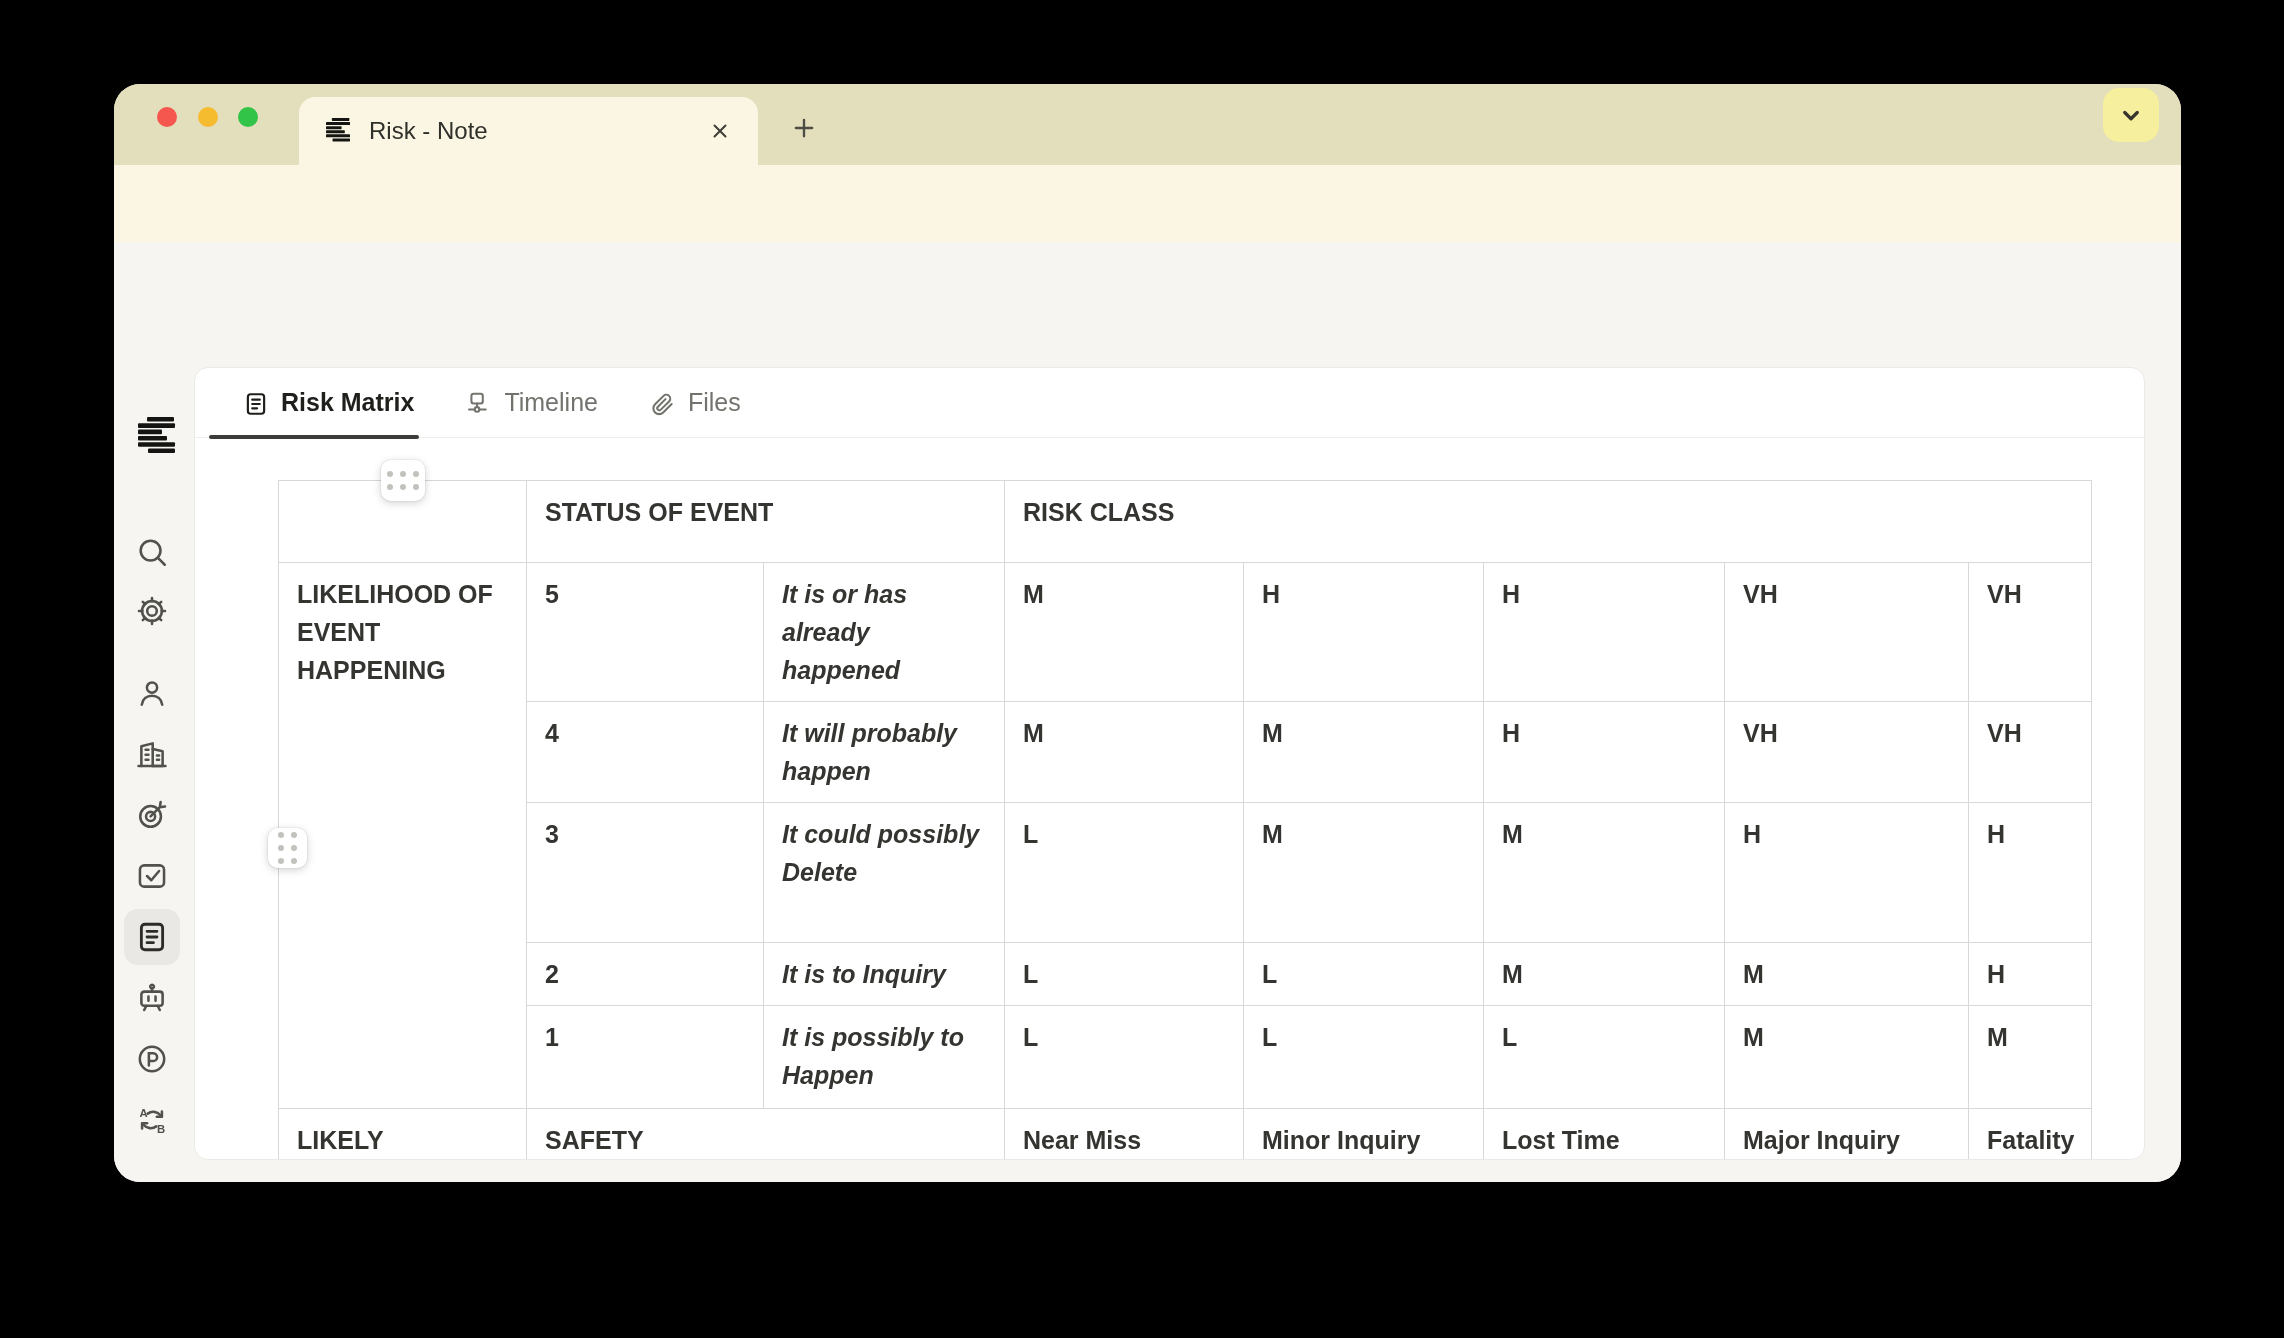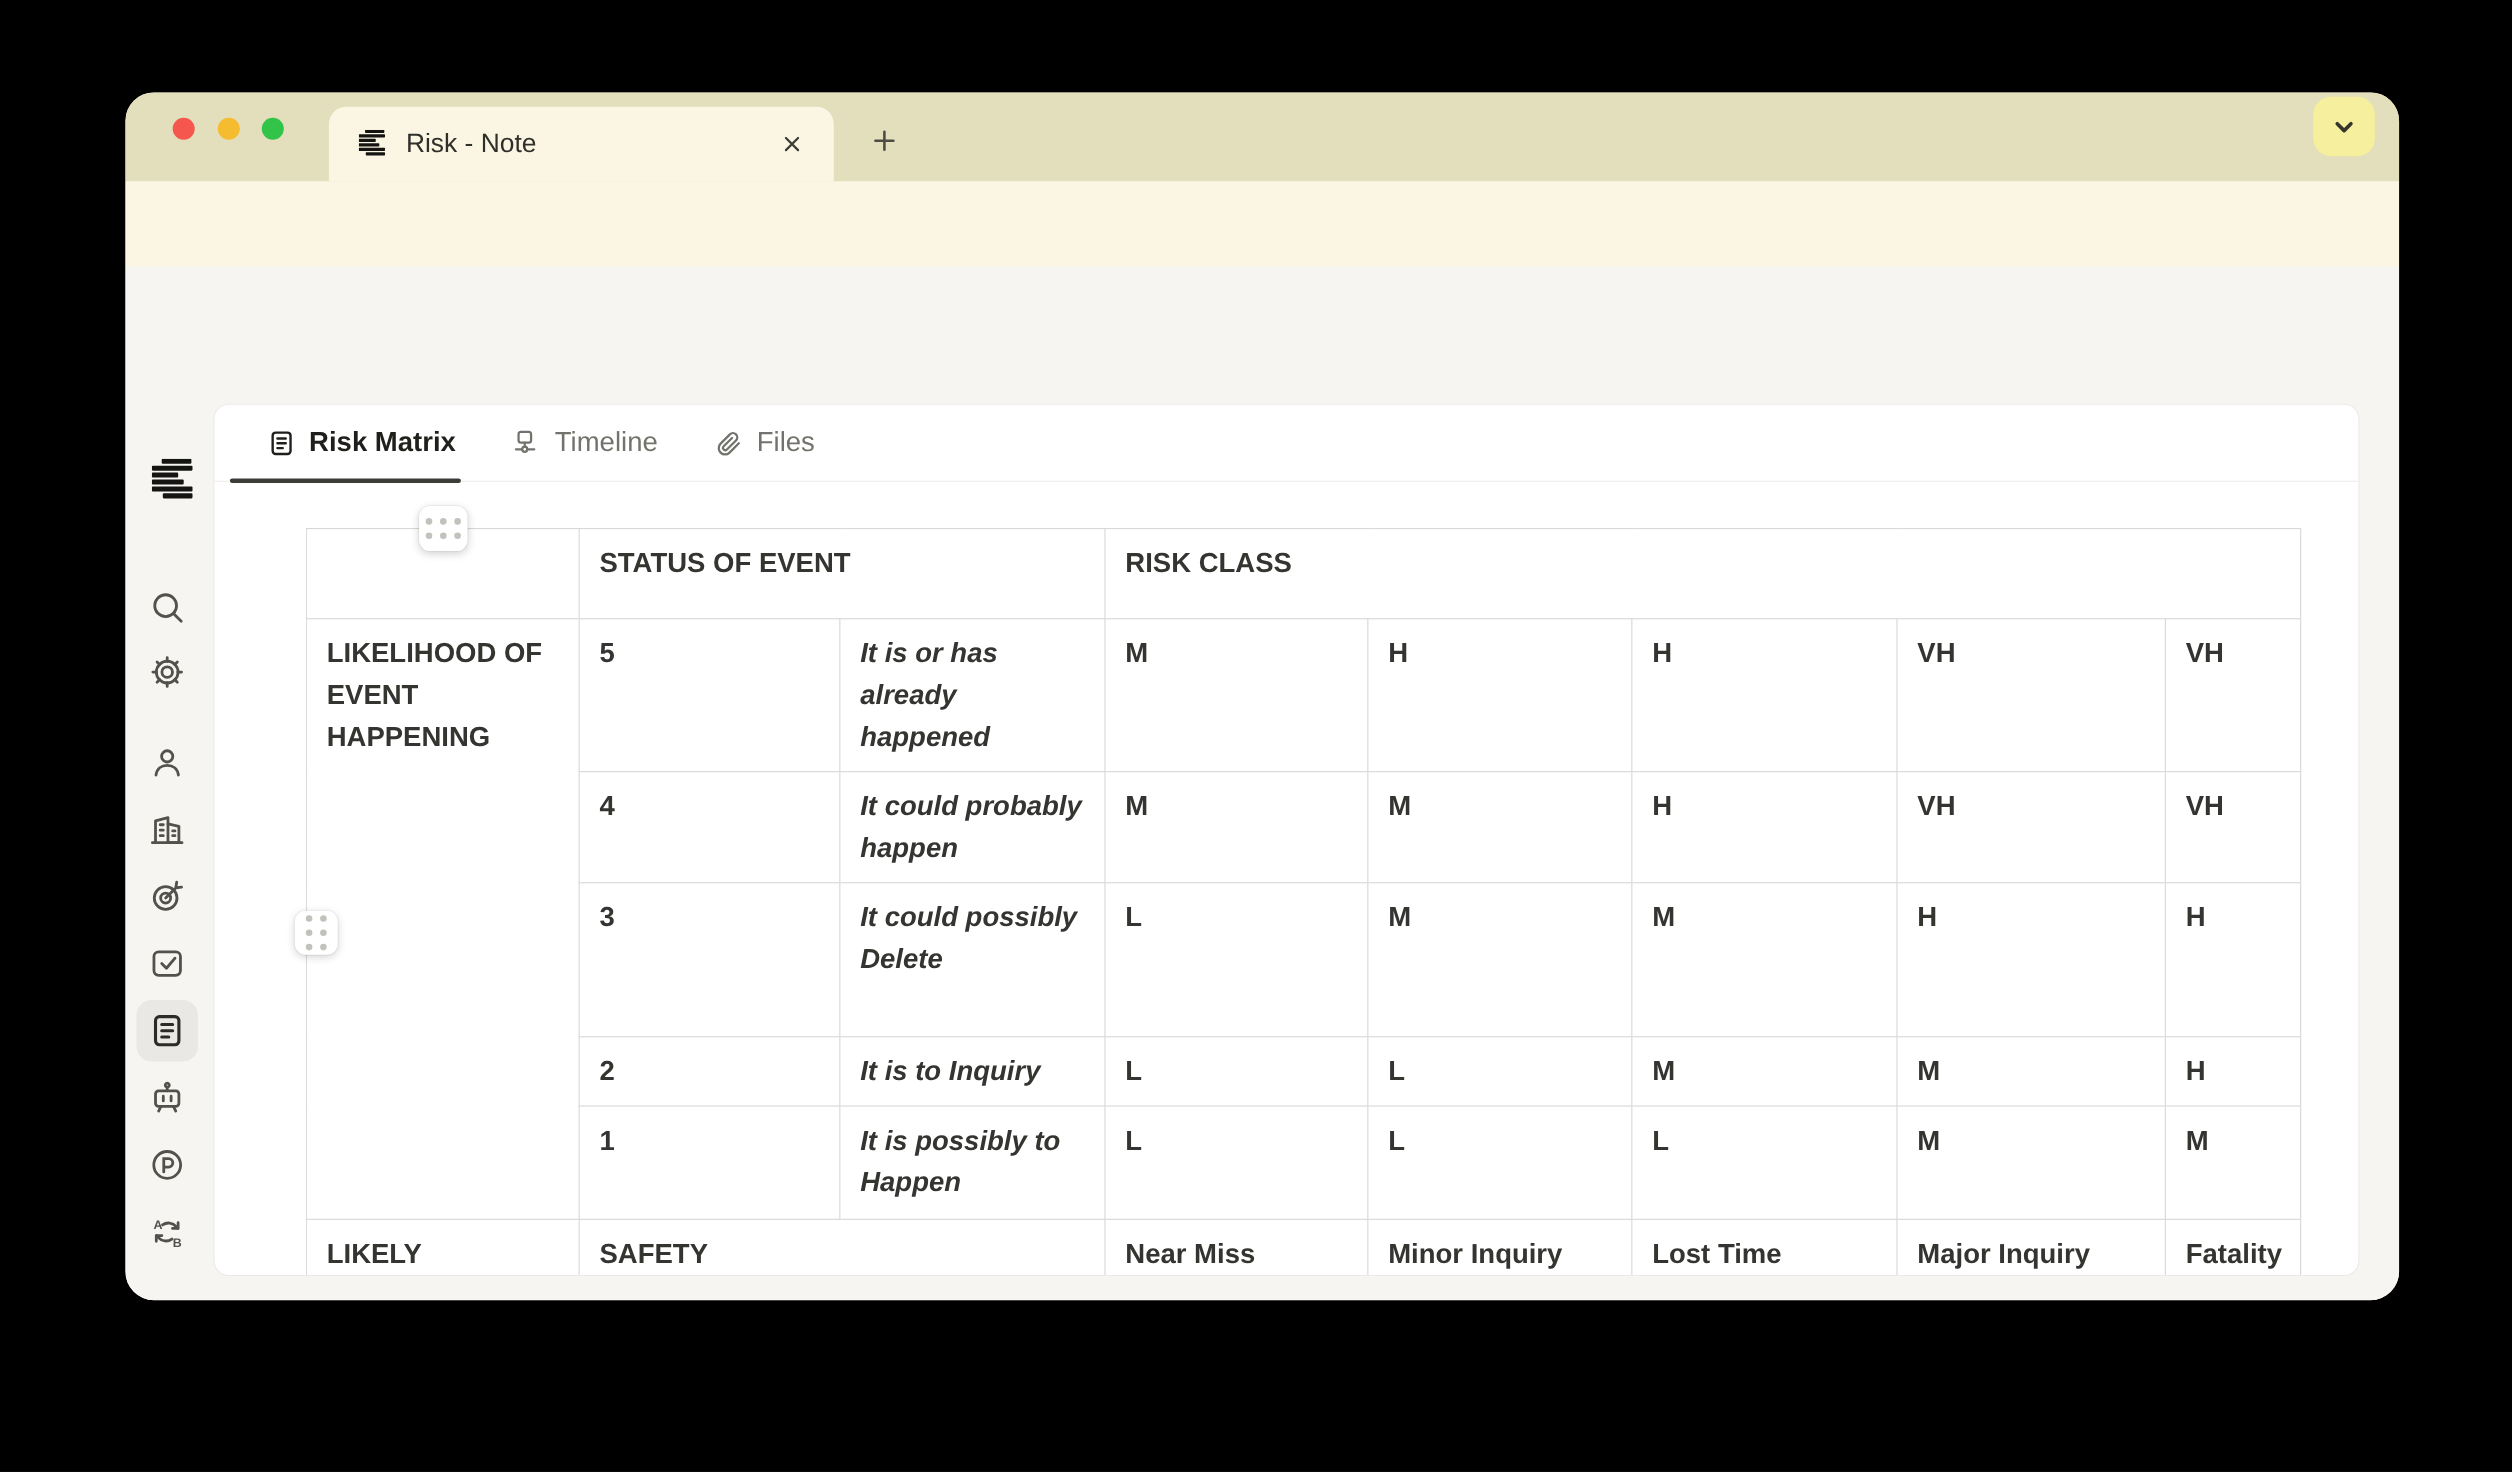--- a/index.html
+++ b/index.html
@@ -22,21 +22,21 @@
   .avatar{width:40px;height:40px;border-radius:50%;margin-left:8px;overflow:hidden;background:#c9d4da;}
   
   .app{position:absolute;left:0;top:158px;width:100%;height:940px;background:#f6f5f2;}
   .crumb{font-size:25px;}
   .hbtn{height:56px;background:#fff;border:1px solid #e4e3df;border-radius:12px;display:flex;align-items:center;justify-content:center;box-sizing:border-box;}
   .hbtn-label{font-size:24px;color:#3f3f3a;}
   .rail{position:absolute;left:0;top:0;width:80px;height:918px;overflow:hidden;}
   .railico{position:absolute;left:21px;width:34px;height:34px;}
   .card{position:absolute;left:80px;top:125px;width:1951px;height:793px;background:#fff;border:1px solid #ebeae6;border-radius:14px;box-sizing:border-box;overflow:hidden;}
   .ctabs{position:absolute;left:0;top:0;width:100%;height:70px;border-bottom:1px solid #eeedea;display:flex;align-items:center;padding-left:48px;gap:52px;box-sizing:border-box;}
-  .ctab{display:flex;align-items:center;gap:12px;}
+  .ctab{display:flex;align-items:flex-end;gap:12px;}
   .ctab-label{font-size:25px;}
   .ctab.active .ctab-label{color:#1f1f1c;font-weight:bold;}
   .ctab:not(.active) .ctab-label{color:#73736e;}
   .underline{position:absolute;left:14px;top:67px;width:210px;height:4px;background:#3c3c38;border-radius:3px;}
   .twrap{position:absolute;left:83px;top:112px;width:1813px;height:681px;overflow:hidden;border-right:1px solid #d8d8d5;}
   table.matrix{border-collapse:collapse;table-layout:fixed;width:1926px;}
   table.matrix td{border:1px solid #d8d8d5;vertical-align:top;padding:12px 18px;font-size:25px;font-weight:bold;color:#343431;line-height:38px;box-sizing:border-box;}
   td.h-status{vertical-align:bottom;padding-bottom:14px;font-size:26px;}
   td.h-risk{vertical-align:top;padding-top:20px;font-size:26px;}
   td.likelihood{font-size:26px;}
@@ -377,21 +377,21 @@
             <td>5</td>
             <td class="status-cell">It is or has already happened</td>
             <td>M</td>
             <td>H</td>
             <td>H</td>
             <td>VH</td>
             <td>VH</td>
           </tr>
           <tr style="height:100px">
             <td>4</td>
-            <td class="status-cell">It could probably happen</td>
+            <td class="status-cell">It will probably happen</td>
             <td>M</td>
             <td>M</td>
             <td>H</td>
             <td>VH</td>
             <td>VH</td>
           </tr>
           <tr style="height:140px">
             <td>3</td>
             <td class="status-cell">It could possibly Delete</td>
             <td>L</td>

